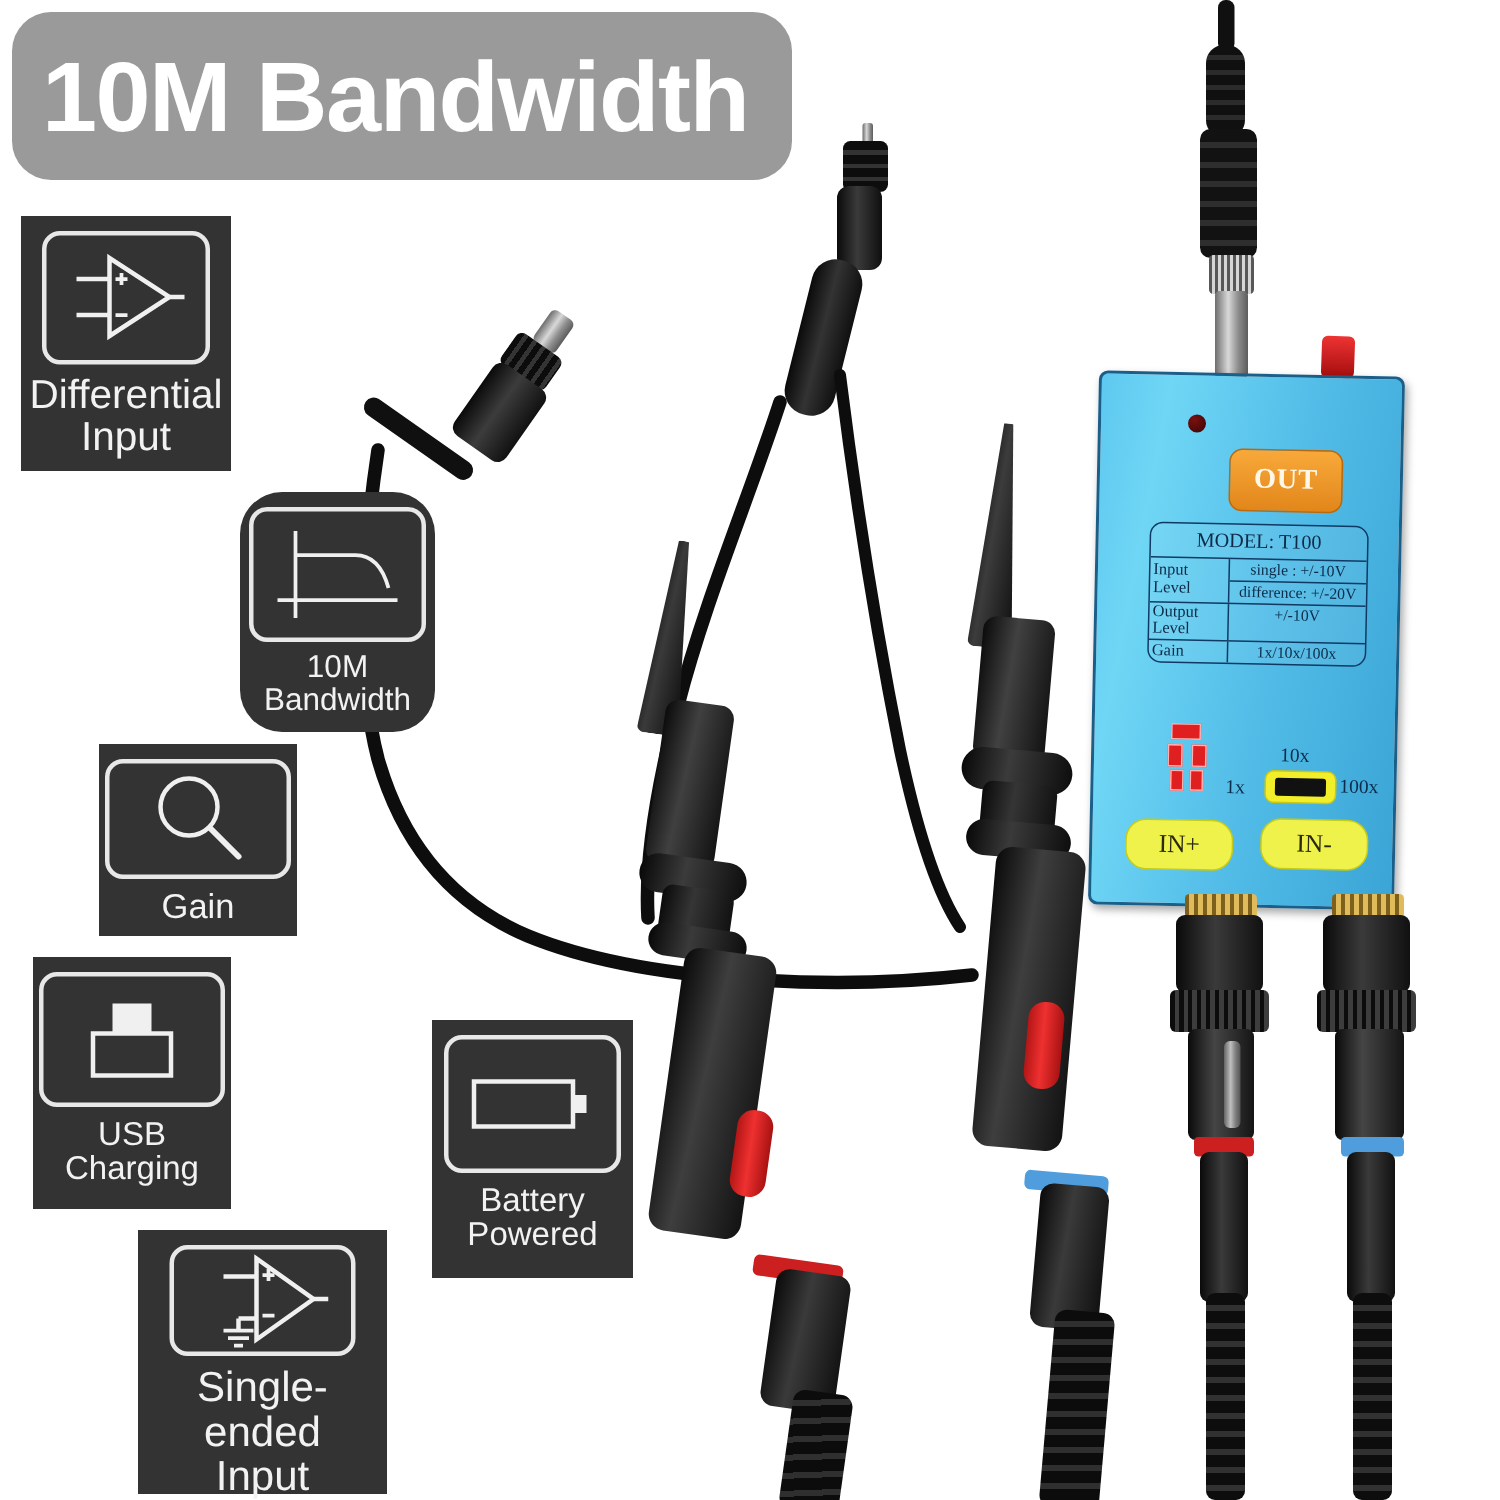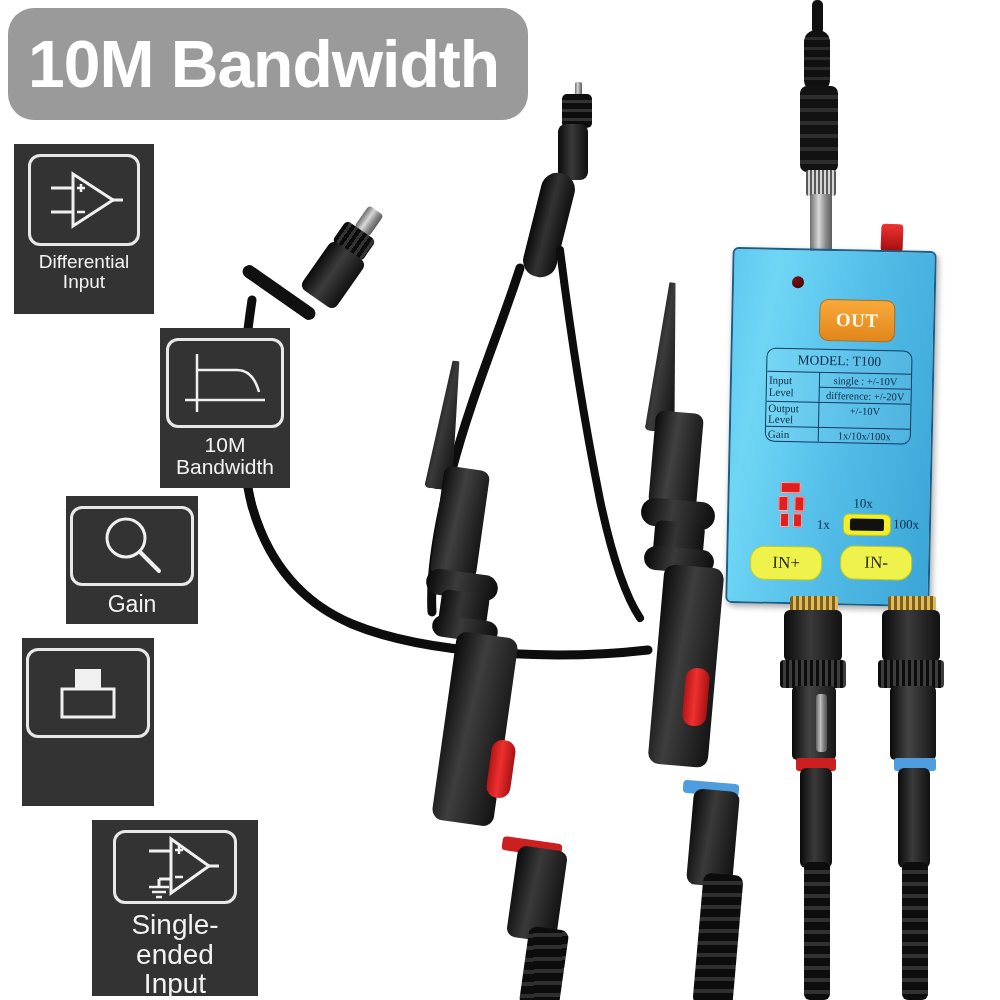--- a/index.html
+++ b/index.html
@@ -308,25 +308,25 @@
       <svg width="82" height="64" viewBox="0 0 82 64">
         <polygon points="30,6 30,58 70,32" fill="none" stroke="#f0f0f0" stroke-width="3"></polygon>
         <line x1="8" y1="20" x2="30" y2="20" stroke="#f0f0f0" stroke-width="3"></line>
         <line x1="8" y1="44" x2="30" y2="44" stroke="#f0f0f0" stroke-width="3"></line>
         <line x1="70" y1="32" x2="80" y2="32" stroke="#f0f0f0" stroke-width="3"></line>
         <line x1="34" y1="20" x2="42" y2="20" stroke="#f0f0f0" stroke-width="2.5"></line>
         <line x1="38" y1="16" x2="38" y2="24" stroke="#f0f0f0" stroke-width="2.5"></line>
         <line x1="34" y1="44" x2="42" y2="44" stroke="#f0f0f0" stroke-width="2.5"></line>
       </svg>
     </div>
-    <div class="badge-label" style="font-size:19px;text-align:center;">Differential
+    <div class="badge-label" style="font-size:27px;text-align:center;">Differential
 Input</div>
   </div>
 
-  <div class="badge" style="left:160px;top:328px;width:130px;height:160px;">
+  <div class="badge" style="left:160px;top:328px;width:130px;height:160px;border-radius:28px;">
     <div class="badge-icon" style="width:118px;height:90px;">
       <svg width="92" height="66" viewBox="0 0 92 66">
         <line x1="18" y1="4" x2="18" y2="62" stroke="#f0f0f0" stroke-width="2.5"></line>
         <line x1="6" y1="50" x2="86" y2="50" stroke="#f0f0f0" stroke-width="2.5"></line>
         <path d="M18 20 L58 20 Q74 20 80 42" fill="none" stroke="#f0f0f0" stroke-width="2.5"></path>
       </svg>
     </div>
     <div class="badge-label" style="font-size:21px;">10M
 Bandwidth</div>
   </div>
@@ -341,22 +341,34 @@
     <div class="badge-label" style="font-size:23px;">Gain</div>
   </div>
 
   <div class="badge" style="left:22px;top:638px;width:132px;height:168px;">
     <div class="badge-icon" style="width:124px;height:90px;">
       <svg width="80" height="60" viewBox="0 0 80 60">
         <rect x="27" y="6" width="26" height="20" fill="#f0f0f0"></rect>
         <rect x="14" y="26" width="52" height="28" fill="none" stroke="#f0f0f0" stroke-width="3"></rect>
       </svg>
     </div>
-  </div>
-
+    <div class="badge-label" style="font-size:22px;">USB
+Charging</div>
+  </div>
+
+  <div class="badge" style="left:288px;top:680px;width:134px;height:172px;">
+    <div class="badge-icon" style="width:118px;height:92px;">
+      <svg width="86" height="44" viewBox="0 0 86 44">
+        <rect x="4" y="7" width="66" height="30" fill="none" stroke="#f0f0f0" stroke-width="3"></rect>
+        <rect x="70" y="16" width="9" height="12" fill="#f0f0f0"></rect>
+      </svg>
+    </div>
+    <div class="badge-label" style="font-size:22px;">Battery
+Powered</div>
+  </div>
 
   <div class="badge" style="left:92px;top:820px;width:166px;height:176px;">
     <div class="badge-icon" style="width:124px;height:94px;">
       <svg width="88" height="68" viewBox="0 0 88 68">
         <polygon points="40,6 40,60 78,33" fill="none" stroke="#f0f0f0" stroke-width="3"></polygon>
         <line x1="18" y1="18" x2="40" y2="18" stroke="#f0f0f0" stroke-width="3"></line>
         <line x1="28" y1="46" x2="40" y2="46" stroke="#f0f0f0" stroke-width="3"></line>
         <line x1="28" y1="46" x2="28" y2="54" stroke="#f0f0f0" stroke-width="3"></line>
         <line x1="78" y1="33" x2="88" y2="33" stroke="#f0f0f0" stroke-width="3"></line>
         <line x1="18" y1="54" x2="38" y2="54" stroke="#f0f0f0" stroke-width="2.5"></line>

